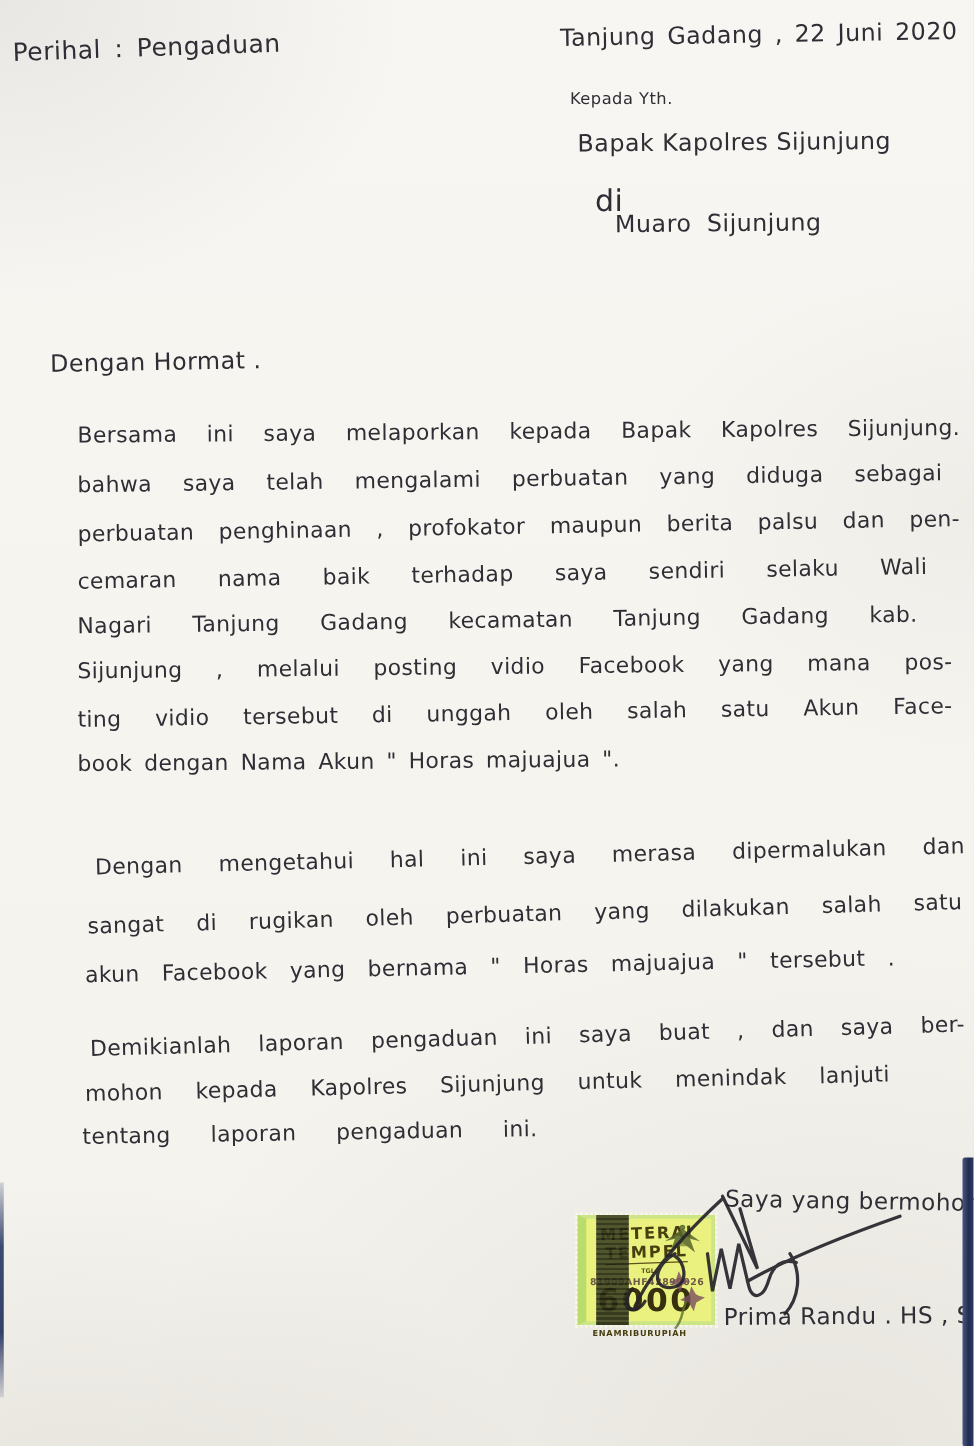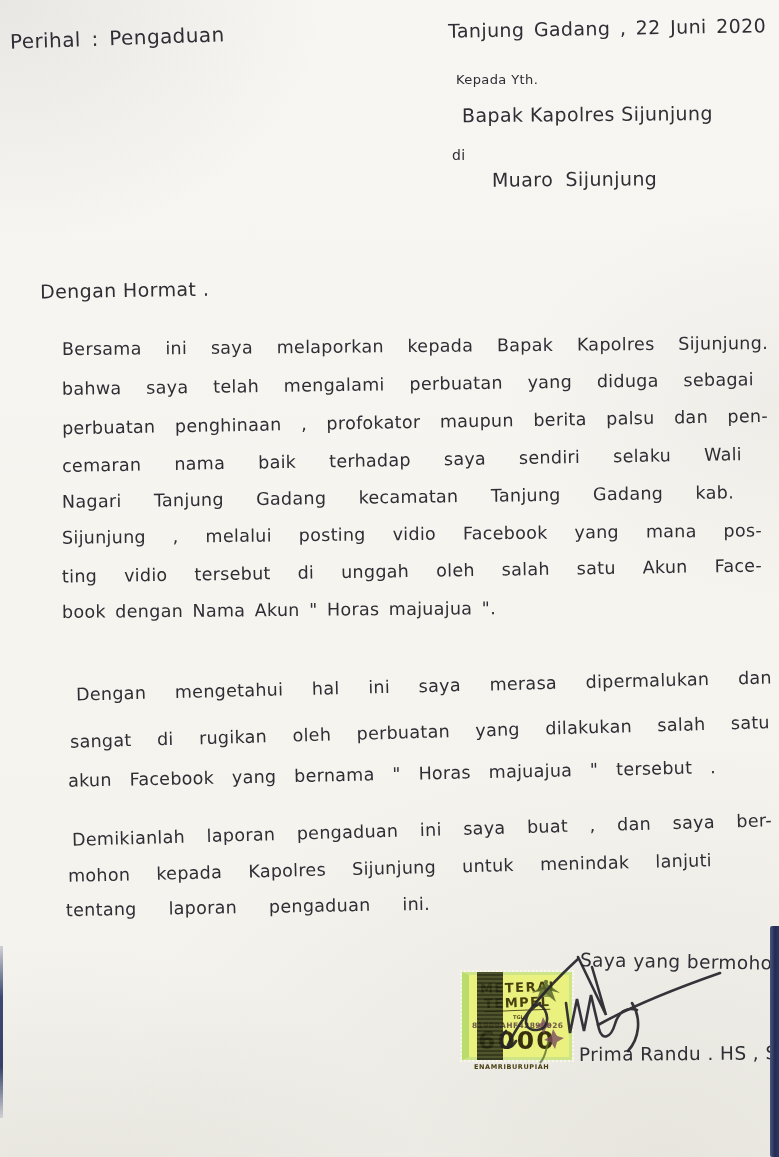--- a/index.html
+++ b/index.html
@@ -14,21 +14,21 @@
       linear-gradient(#f8f6f2, #f4f2ec);
   }
   .hw { position:absolute; white-space:nowrap; letter-spacing:0.4px; }
   .just { white-space:normal; text-align:justify; text-align-last:justify; }
 
   
   .subject        { left:10px;  top:26px;  font-size:20px; transform:rotate(-2deg); word-spacing:4px; }
   .dateline       { left:448px; top:17px;  font-size:19px; transform:rotate(-1deg); word-spacing:3px; }
   .salutation     { left:456px; top:72px;  font-size:13px; }
   .recipient-name { left:462px; top:103px; font-size:19px; width:276px; transform:rotate(-0.5deg); }
-  .recipient-at   { left:452px; top:147px; font-size:14px; }
+  .recipient-at   { left:476px; top:147px; font-size:24px; }
   .recipient-city { left:492px; top:168px; font-size:19px; word-spacing:6px; transform:rotate(-0.5deg); }
   .greeting       { left:40px;  top:279px; font-size:19px; transform:rotate(-1deg); }
 
   
   .bl { position:absolute; left:62px; width:706px; font-size:17.5px; line-height:1.25; letter-spacing:0.3px; }
   .l1  { top:336px; transform:rotate(-0.5deg); }
   .l2  { top:374px; transform:rotate(-0.8deg); width:692px; }
   .l3  { top:412px; transform:rotate(-1deg); }
   .l4  { top:450px; transform:rotate(-1deg);   width:680px; }
   .l5  { top:487px; transform:rotate(-0.8deg); width:672px; }

